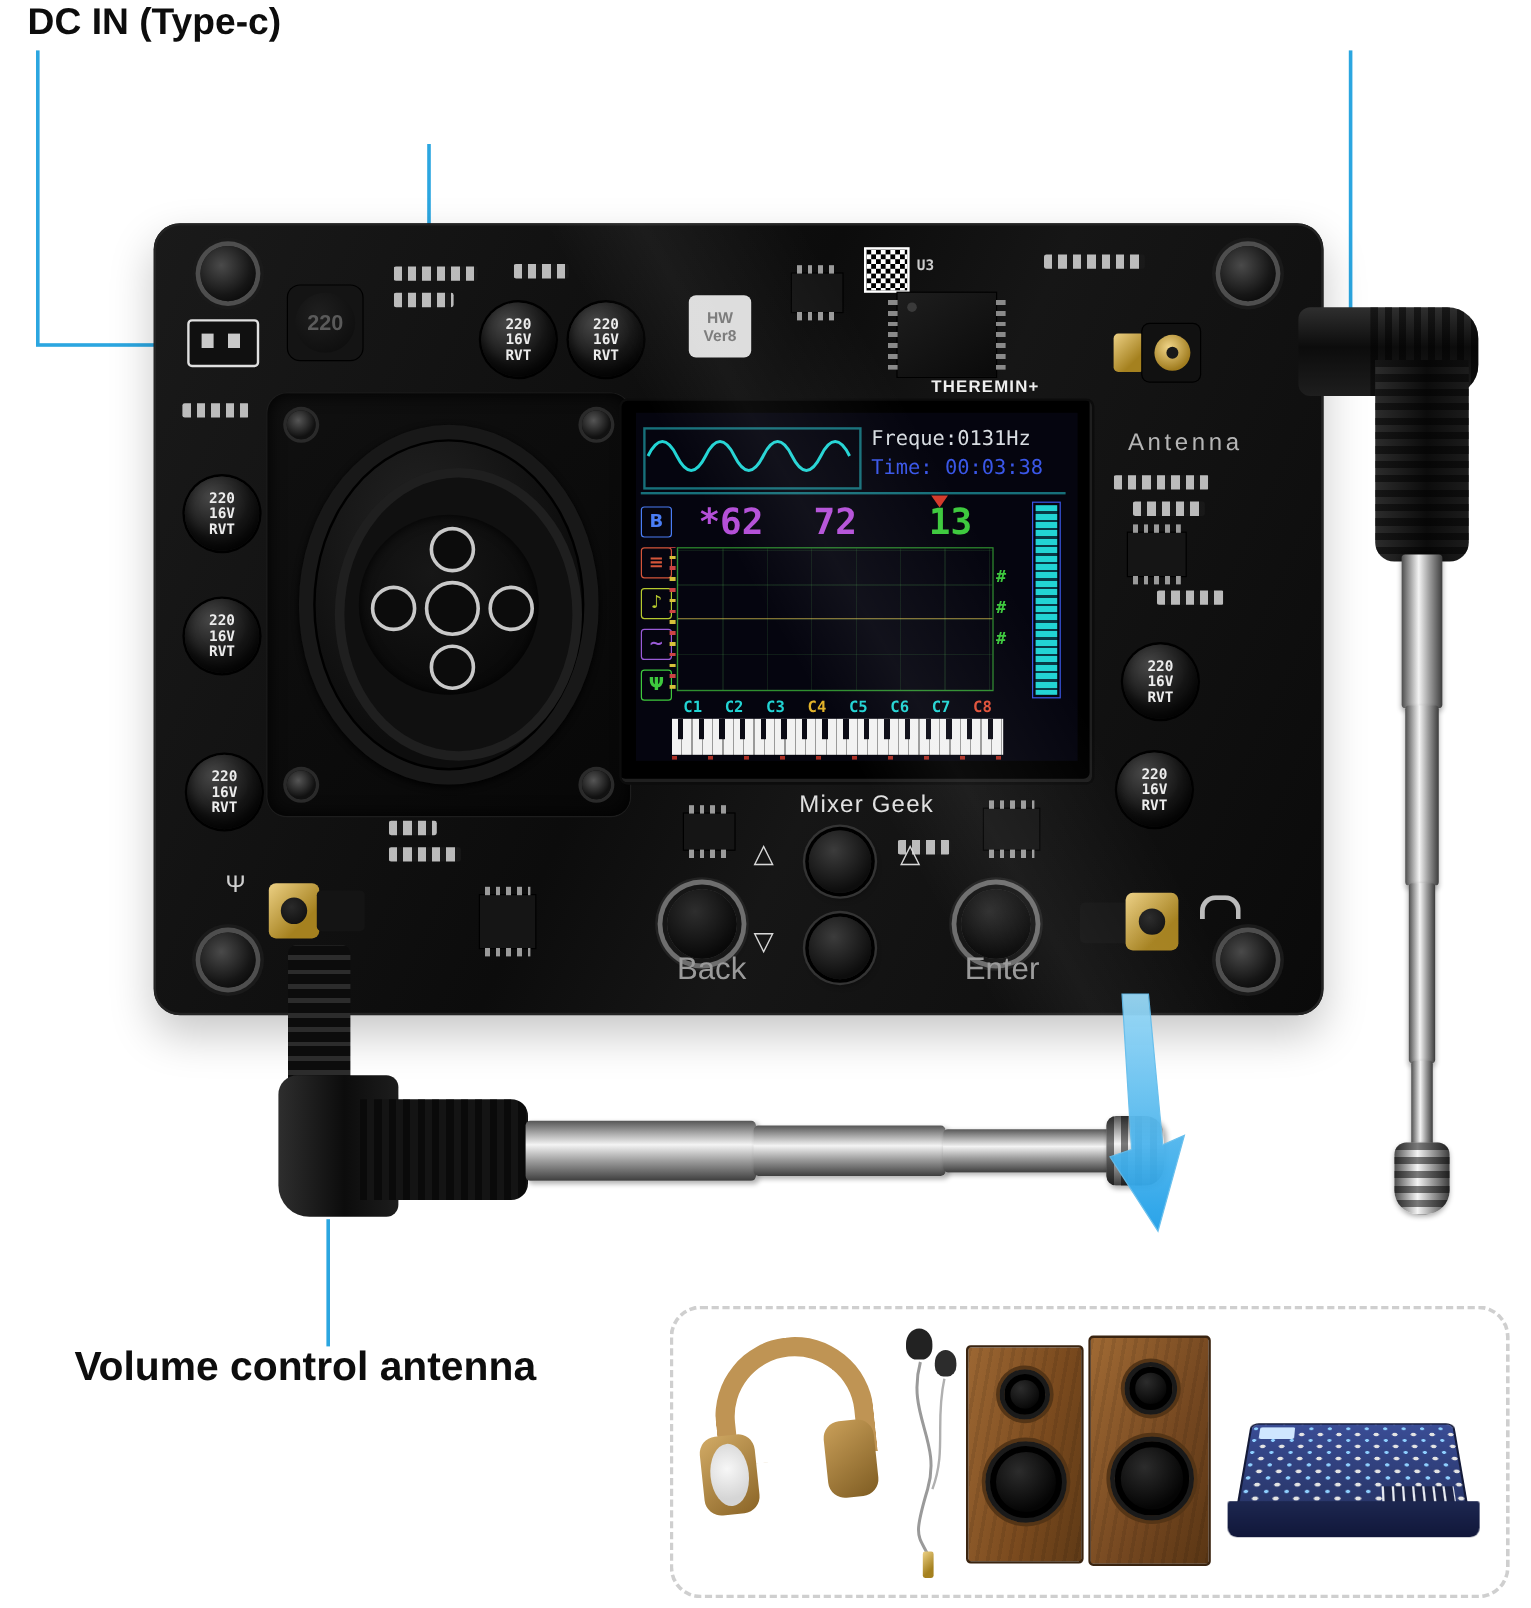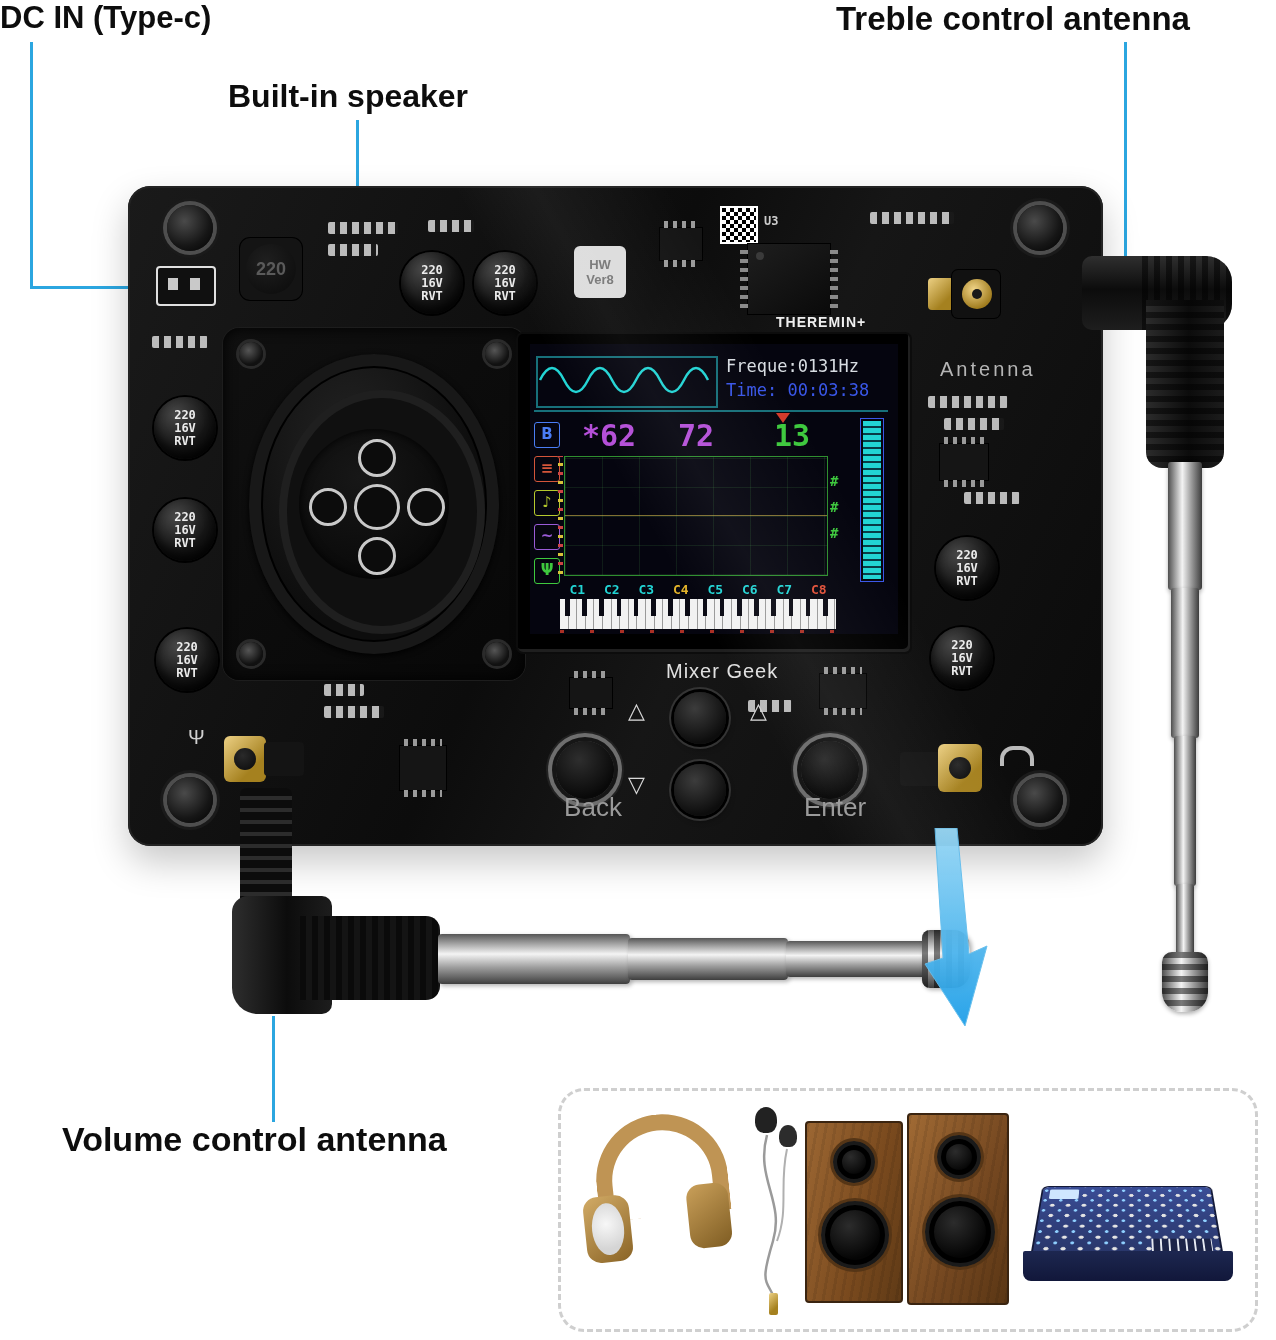--- a/index.html
+++ b/index.html
@@ -67,28 +67,26 @@
   .woodbox:after{content:'';position:absolute;inset:0;
            background:repeating-linear-gradient(100deg,rgba(0,0,0,.08) 0 3px,transparent 3px 9px);}
   .drv{position:absolute;border-radius:50%;background:radial-gradient(circle at 40% 35%,#2c2c2c,#050505 62%);
        border:4px solid #1a1a1a;box-shadow:0 0 0 3px #553516, inset 0 0 0 5px #000;z-index:2;}
 </style>
 </head>
 <body>
 
 <div id="canvas">
 
-  <div class="callout" style="left:0;top:0;font-size:31px;">DC IN (Type-c)</div>
+  <div class="callout" style="left:23px;top:0;font-size:31px;">DC IN (Type-c)</div>
   <div class="cline" style="left:30px;top:42px;width:3px;height:246px;"></div>
   <div class="cline" style="left:30px;top:286px;width:130px;height:3px;"></div>
 
-  <div class="callout" style="left:228px;top:78px;font-size:32px;">Built-in speaker</div>
   <div class="cline" style="left:356px;top:120px;width:3px;height:312px;"></div>
 
-  <div class="callout" style="left:836px;top:0;font-size:33px;">Treble control antenna</div>
   <div class="cline" style="left:1124px;top:42px;width:3px;height:232px;"></div>
 
   <div class="callout" style="left:62px;top:1120px;font-size:34px;">Volume control antenna</div>
   <div class="cline" style="left:272px;top:1016px;width:3px;height:106px;"></div>
 
   <div id="board">
 
     <div class="screw" style="left:39px;top:19px;"></div>
     <div class="screw" style="left:889px;top:19px;"></div>
     <div class="screw" style="left:39px;top:591px;"></div>

